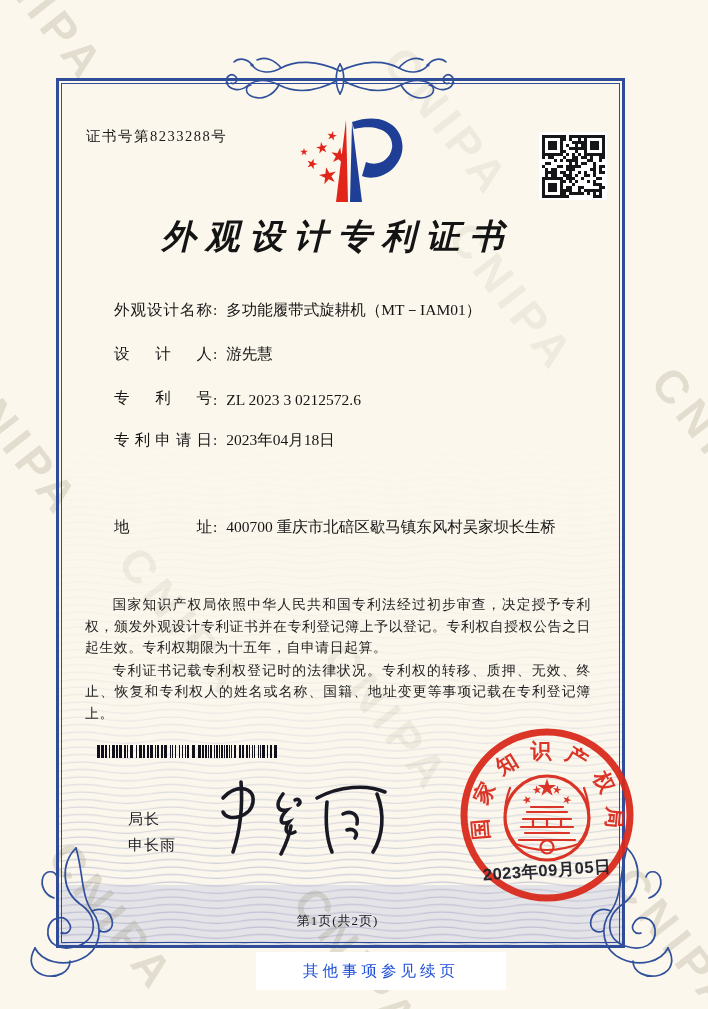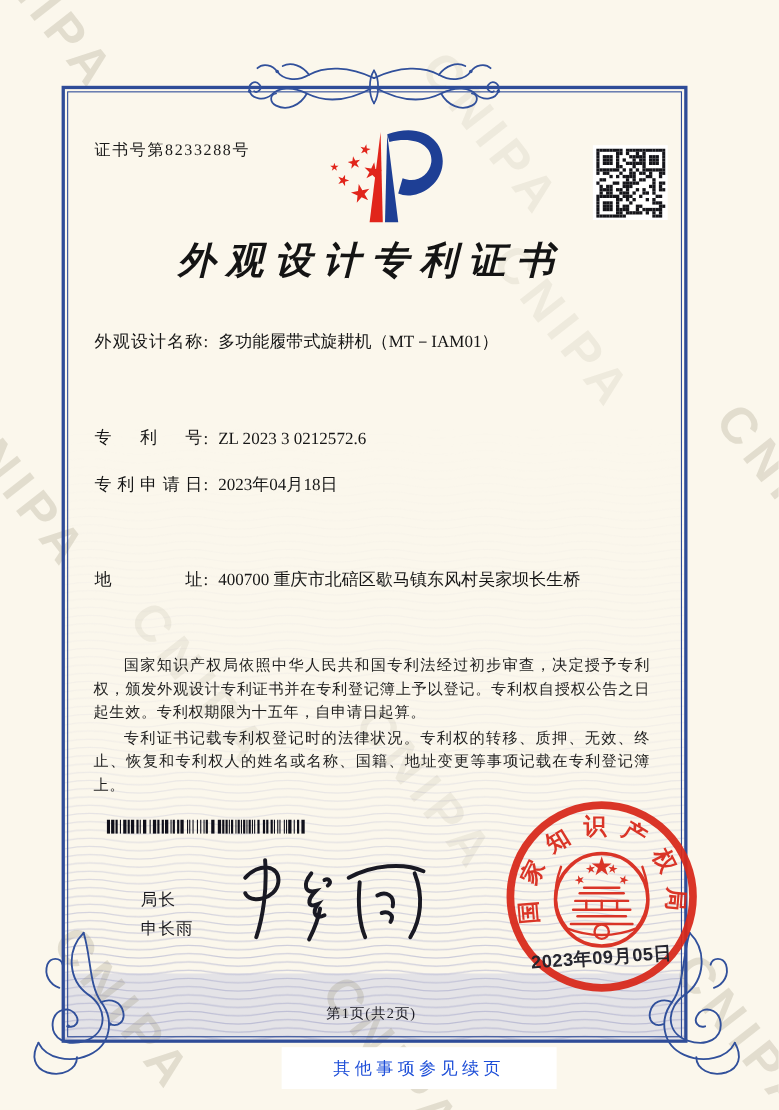--- a/index.html
+++ b/index.html
@@ -28,21 +28,21 @@
   
   .content{position:absolute;inset:0;z-index:5;}
   .cert-no{position:absolute;left:86px;top:127px;font-size:14.5px;letter-spacing:1.5px;color:#1a1a1a;}
   .logo{position:absolute;left:294px;top:114px;}
   .qr{position:absolute;left:539px;top:132px;width:68px;height:68px;background:#fff;
       display:flex;align-items:center;justify-content:center;}
   .title{position:absolute;left:56px;top:214px;width:563px;text-align:center;
          font-size:34px;font-weight:bold;letter-spacing:10px;color:#141414;font-style:italic;}
 
   .field-row{position:absolute;left:86px;width:520px;font-size:15.5px;color:#161616;white-space:nowrap;}
-  .f-label{display:inline-block;width:98px;text-align:justify;text-align-last:justify;vertical-align:bottom;}
+  .f-label{display:inline-block;width:98px;text-align:justify;text-align-last:justify;vertical-align:bottom;margin-left:28px;}
   .f-colon{display:inline-block;margin:0 9px 0 1px;}
   .f-pair2{position:absolute;left:289px;top:0;}
 
   .paras{position:absolute;left:85px;top:594px;width:506px;font-size:13.8px;line-height:21.5px;
          color:#1e1e1e;text-align:justify;letter-spacing:.6px;}
   .paras p{margin:0;text-indent:2em;}
   .paras p + p{margin-top:1px;}
 
   .barcode{position:absolute;left:97px;top:745px;}
   .signer{position:absolute;left:98px;top:806px;font-family:"Liberation Sans","DejaVu Sans",sans-serif;
@@ -397,20 +397,23 @@
             <rect x="57" y="60" width="3" height="3"></rect>
           </g>
         </svg>
     </div>
 
     <div class="title">外观设计专利证书</div>
 
     <div class="field-row" style="top:300px">
       <span class="f-label">外观设计名称</span><span class="f-colon">:</span><span class="f-value">多功能履带式旋耕机（MT－IAM01）</span>
     </div>
+    <div class="field-row" style="top:344px">
+      <span class="f-label">设计人</span><span class="f-colon">:</span><span class="f-value">游先慧</span>
+    </div>
     <div class="field-row" style="top:388px">
       <span class="f-label">专利号</span><span class="f-colon">:</span><span class="f-value">ZL 2023 3 0212572.6</span>
     </div>
     <div class="field-row" style="top:430px">
       <span class="f-label">专利申请日</span><span class="f-colon">:</span><span class="f-value">2023年04月18日</span>
     </div>
     <div class="field-row" style="top:517px">
       <span class="f-label">地址</span><span class="f-colon">:</span><span class="f-value">400700 重庆市北碚区歇马镇东风村吴家坝长生桥</span>
     </div>
 

